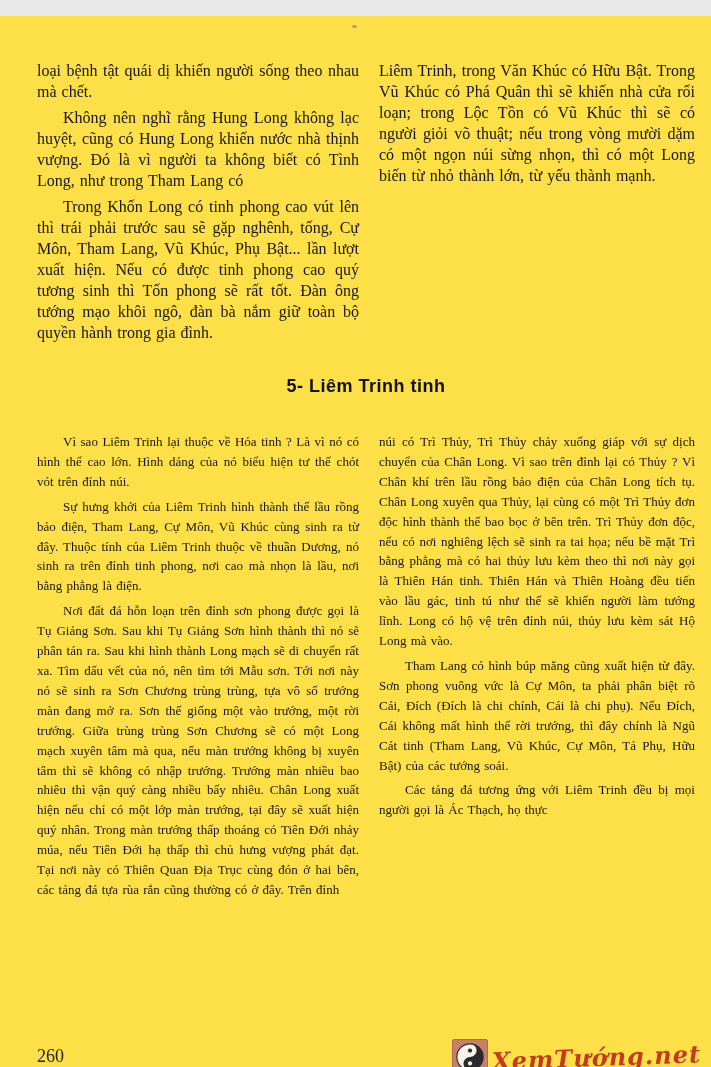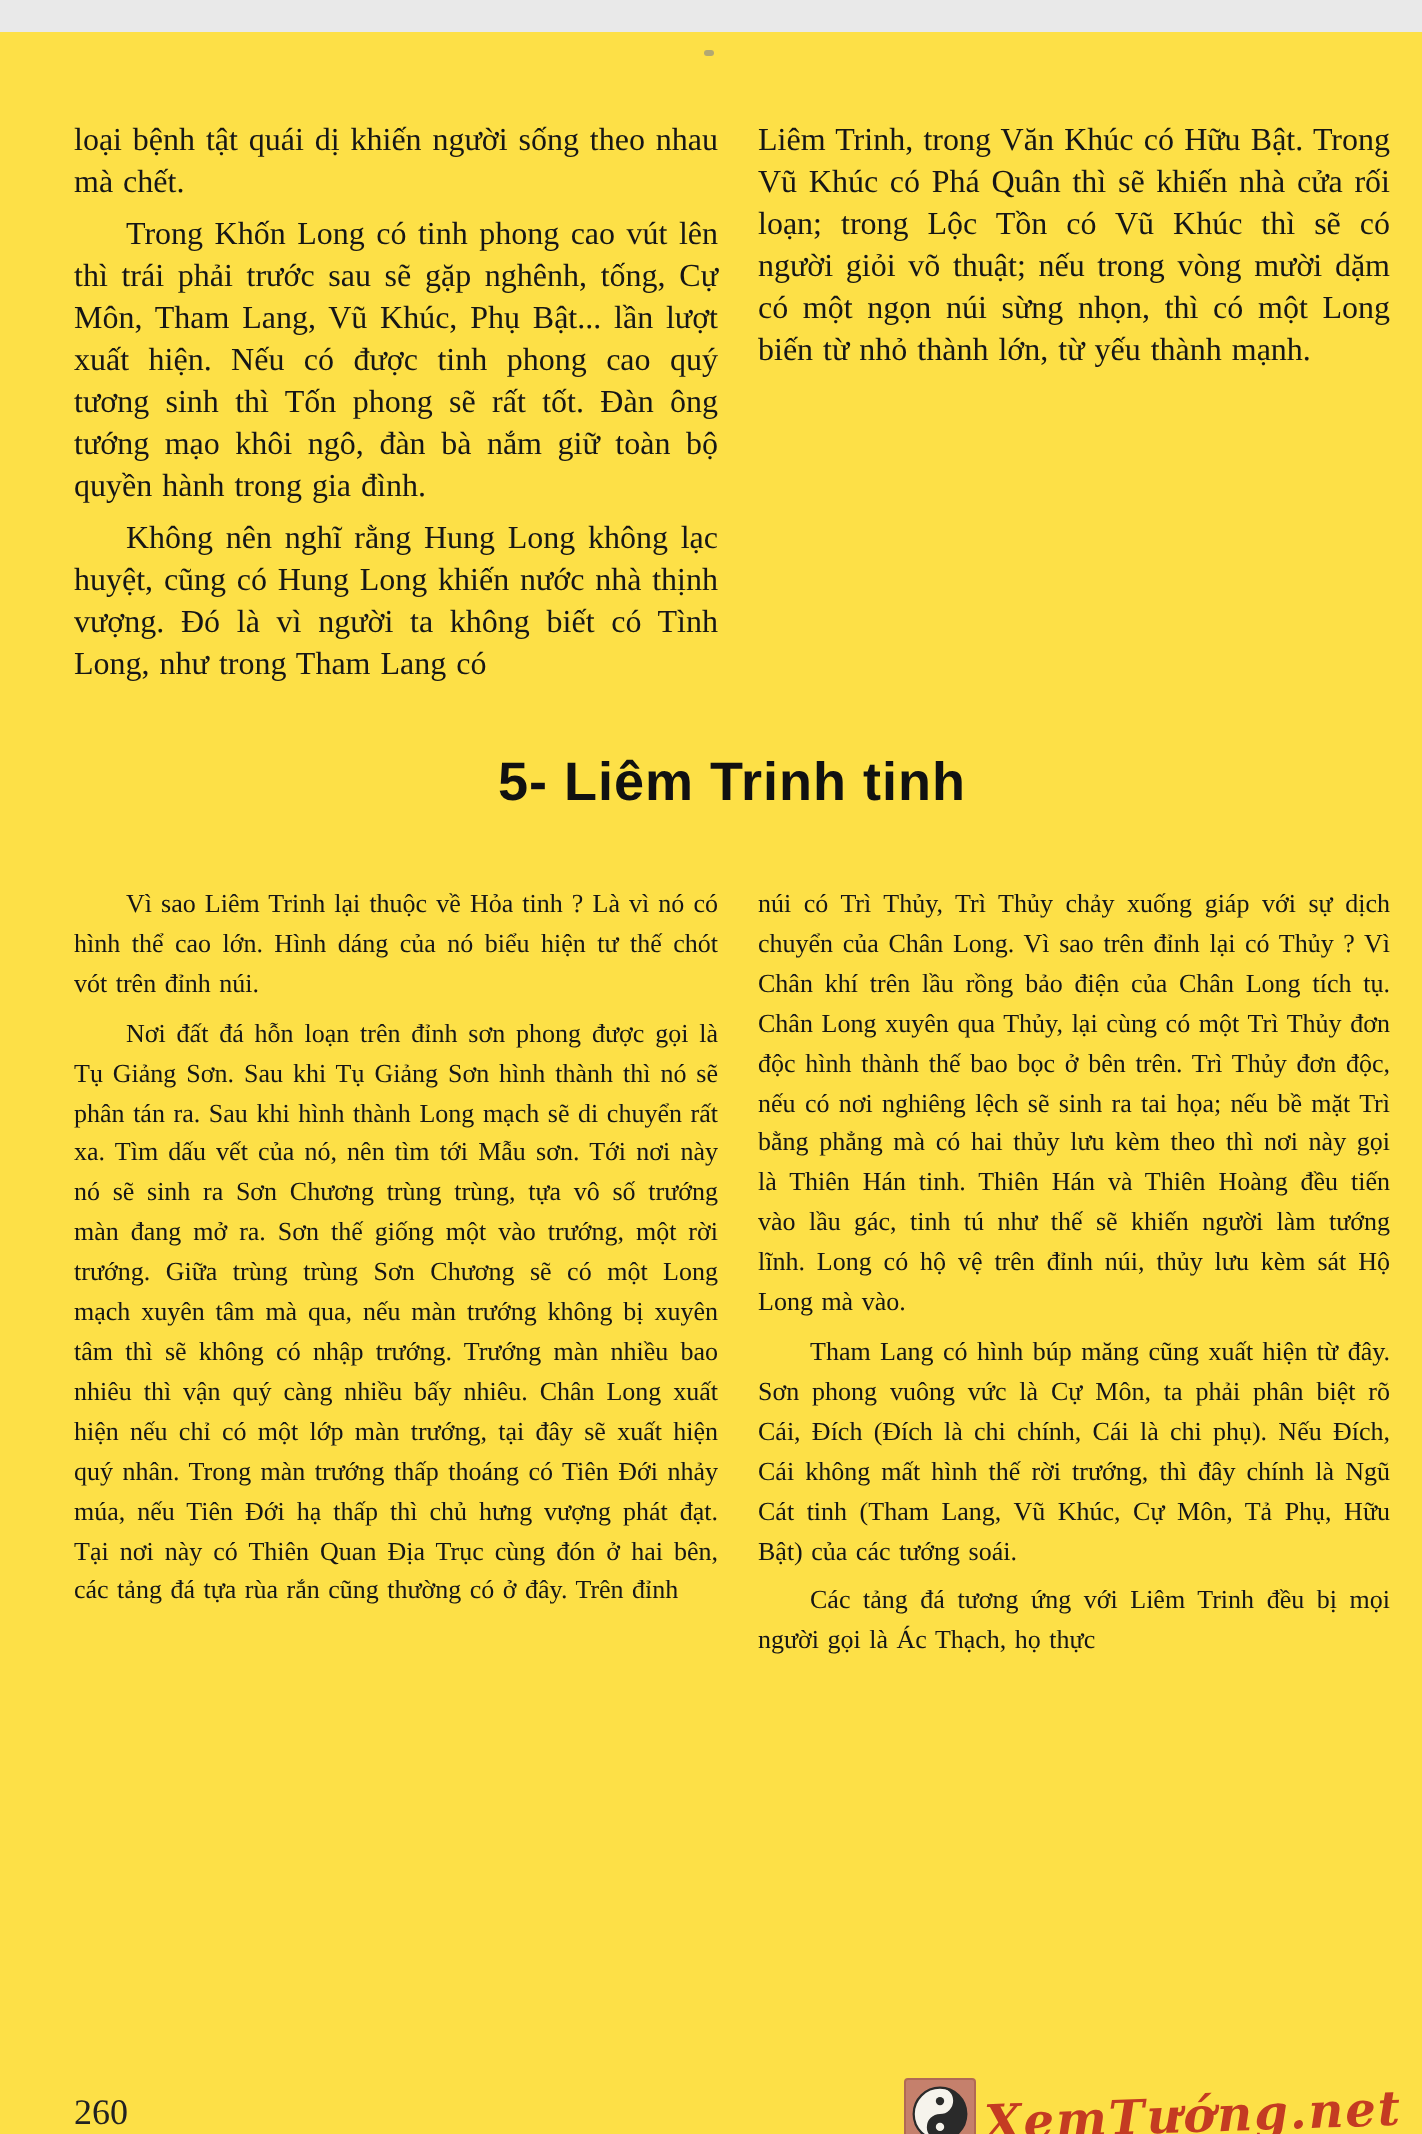--- a/index.html
+++ b/index.html
@@ -26,21 +26,21 @@
   .bottom-section .col { font-size: 13px; line-height: 19.9px; }
   p.para { margin: 0; word-spacing: 1px; }
   p.para + p.para { margin-top: 5px; }
   p.indent { text-indent: 26px; }
   p.no-indent { text-indent: 0; }
   h2.heading {
     margin: 33px 0 35px 0;
     text-align: center;
     font-family: "Liberation Sans", sans-serif;
     font-weight: 700;
-    font-size: 27px;
+    font-size: 18px;
     letter-spacing: .5px;
     color: #111;
   }
   .page-number {
     position: absolute; left: 37px; bottom: 16px;
     font-size: 18px; color: #222;
   }
   .watermark {
     position: absolute; right: 10px; bottom: 8px;
     display: flex; align-items: center; gap: 4px;
@@ -62,33 +62,34 @@
 <body>
 
 <div class="page">
   <div class="scan-speck"></div>
 
   <div class="content">
 
     <div class="two-col top-section">
       <div class="col col-left">
         <p class="para no-indent">loại bệnh tật quái dị khiến người sống theo nhau mà chết.</p>
+        <p class="para indent">Không nên nghĩ rằng Hung Long không lạc huyệt, cũng có Hung Long khiến nước nhà thịnh vượng. Đó là vì người ta không biết có Tình Long, như trong Tham Lang có</p>
         <p class="para indent">Trong Khốn Long có tinh phong cao vút lên thì trái phải trước sau sẽ gặp nghênh, tống, Cự Môn, Tham Lang, Vũ Khúc, Phụ Bật... lần lượt xuất hiện. Nếu có được tinh phong cao quý tương sinh thì Tốn phong sẽ rất tốt. Đàn ông tướng mạo khôi ngô, đàn bà nắm giữ toàn bộ quyền hành trong gia đình.</p>
-        <p class="para indent">Không nên nghĩ rằng Hung Long không lạc huyệt, cũng có Hung Long khiến nước nhà thịnh vượng. Đó là vì người ta không biết có Tình Long, như trong Tham Lang có</p>
       </div>
       <div class="col col-right">
         <p class="para no-indent">Liêm Trinh, trong Văn Khúc có Hữu Bật. Trong Vũ Khúc có Phá Quân thì sẽ khiến nhà cửa rối loạn; trong Lộc Tồn có Vũ Khúc thì sẽ có người giỏi võ thuật; nếu trong vòng mười dặm có một ngọn núi sừng nhọn, thì có một Long biến từ nhỏ thành lớn, từ yếu thành mạnh.</p>
       </div>
     </div>
 
     <h2 class="heading">5- Liêm Trinh tinh</h2>
 
     <div class="two-col bottom-section">
       <div class="col col-left">
         <p class="para indent">Vì sao Liêm Trinh lại thuộc về Hỏa tinh ? Là vì nó có hình thể cao lớn. Hình dáng của nó biểu hiện tư thế chót vót trên đỉnh núi.</p>
+        <p class="para indent">Sự hưng khởi của Liêm Trinh hình thành thế lầu rồng bảo điện, Tham Lang, Cự Môn, Vũ Khúc cùng sinh ra từ đây. Thuộc tính của Liêm Trinh thuộc về thuần Dương, nó sinh ra trên đỉnh tinh phong, nơi cao mà nhọn là lầu, nơi bằng phẳng là điện.</p>
         <p class="para indent">Nơi đất đá hỗn loạn trên đỉnh sơn phong được gọi là Tụ Giảng Sơn. Sau khi Tụ Giảng Sơn hình thành thì nó sẽ phân tán ra. Sau khi hình thành Long mạch sẽ di chuyển rất xa. Tìm dấu vết của nó, nên tìm tới Mẫu sơn. Tới nơi này nó sẽ sinh ra Sơn Chương trùng trùng, tựa vô số trướng màn đang mở ra. Sơn thế giống một vào trướng, một rời trướng. Giữa trùng trùng Sơn Chương sẽ có một Long mạch xuyên tâm mà qua, nếu màn trướng không bị xuyên tâm thì sẽ không có nhập trướng. Trướng màn nhiều bao nhiêu thì vận quý càng nhiều bấy nhiêu. Chân Long xuất hiện nếu chỉ có một lớp màn trướng, tại đây sẽ xuất hiện quý nhân. Trong màn trướng thấp thoáng có Tiên Đới nhảy múa, nếu Tiên Đới hạ thấp thì chủ hưng vượng phát đạt. Tại nơi này có Thiên Quan Địa Trục cùng đón ở hai bên, các tảng đá tựa rùa rắn cũng thường có ở đây. Trên đỉnh</p>
       </div>
       <div class="col col-right">
         <p class="para no-indent">núi có Trì Thủy, Trì Thủy chảy xuống giáp với sự dịch chuyển của Chân Long. Vì sao trên đỉnh lại có Thủy ? Vì Chân khí trên lầu rồng bảo điện của Chân Long tích tụ. Chân Long xuyên qua Thủy, lại cùng có một Trì Thủy đơn độc hình thành thế bao bọc ở bên trên. Trì Thủy đơn độc, nếu có nơi nghiêng lệch sẽ sinh ra tai họa; nếu bề mặt Trì bằng phẳng mà có hai thủy lưu kèm theo thì nơi này gọi là Thiên Hán tinh. Thiên Hán và Thiên Hoàng đều tiến vào lầu gác, tinh tú như thế sẽ khiến người làm tướng lĩnh. Long có hộ vệ trên đỉnh núi, thủy lưu kèm sát Hộ Long mà vào.</p>
         <p class="para indent">Tham Lang có hình búp măng cũng xuất hiện từ đây. Sơn phong vuông vức là Cự Môn, ta phải phân biệt rõ Cái, Đích (Đích là chi chính, Cái là chi phụ). Nếu Đích, Cái không mất hình thế rời trướng, thì đây chính là Ngũ Cát tinh (Tham Lang, Vũ Khúc, Cự Môn, Tả Phụ, Hữu Bật) của các tướng soái.</p>
         <p class="para indent">Các tảng đá tương ứng với Liêm Trinh đều bị mọi người gọi là Ác Thạch, họ thực</p>
       </div>
     </div>
 
   </div>

